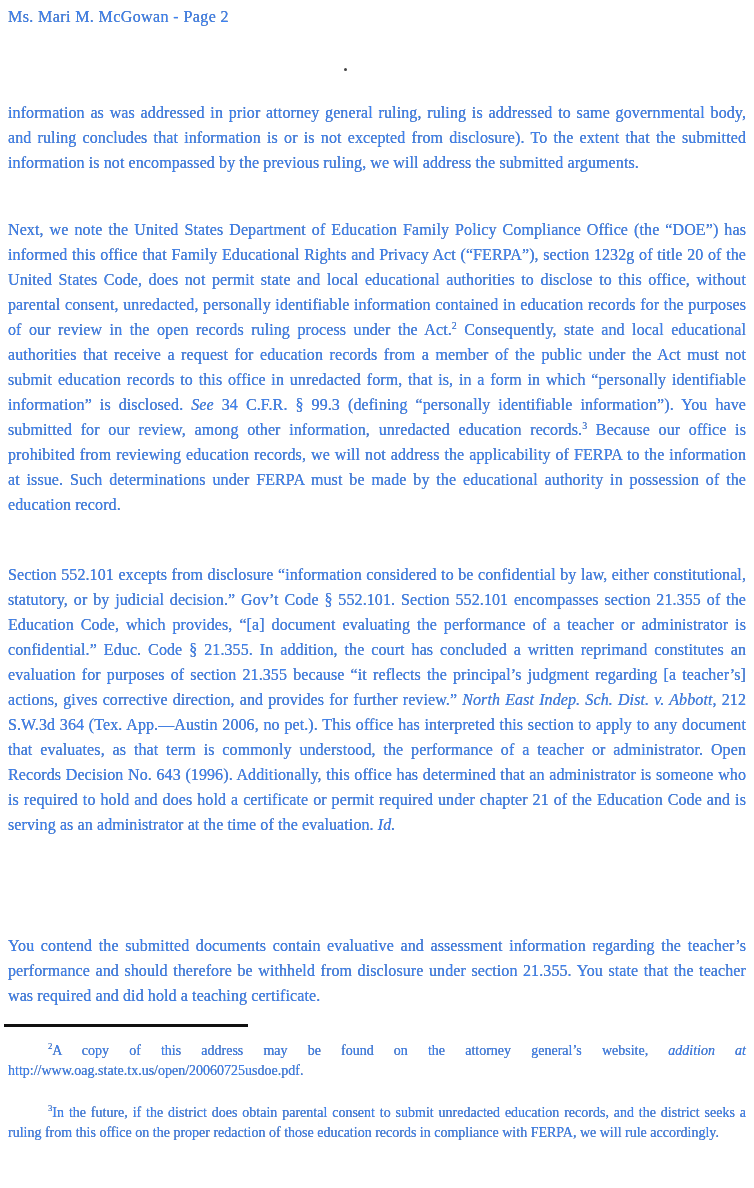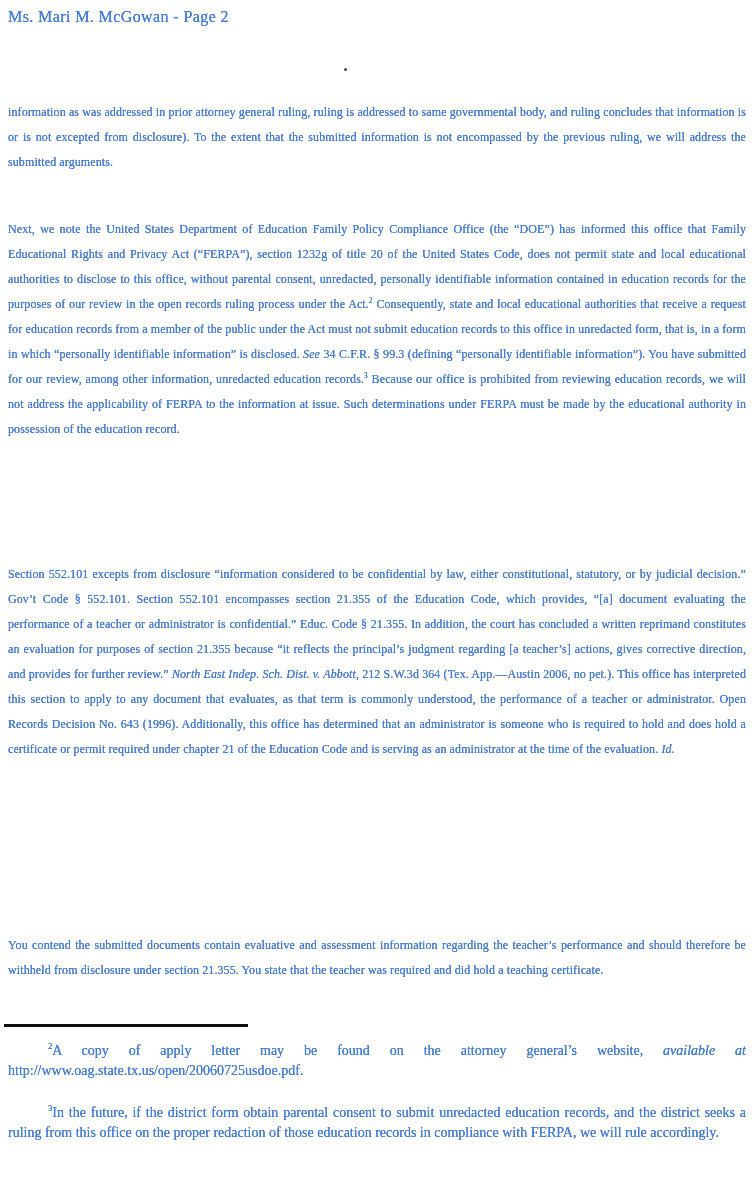--- a/index.html
+++ b/index.html
@@ -33,21 +33,21 @@
     height: 3px;
     background: #444;
     border-radius: 50%;
   }
   .para {
     position: absolute;
     left: 8px;
     width: 738px;
     margin: 0;
     text-align: justify;
-    font-size: 12px;
+    font-size: 16px;
     line-height: 25px;
     letter-spacing: 0.1px;
   }
   .p1 { top: 100px; }
   .p2 { top: 217px; }
   .p3 { top: 562px; }
   .p4 { top: 933px; }
   .italic { font-style: italic; }
   sup {
     font-size: 0.62em;
@@ -87,17 +87,17 @@
   <p class="para p1"><span>information as was addressed in prior attorney general ruling, ruling is addressed to same governmental body, and ruling concludes that information is or is not excepted from disclosure).  To the extent that the submitted information is not encompassed by the previous ruling, we will address the submitted arguments.</span></p>
 
   <p class="para p2"><span>Next, we note the United States Department of Education Family Policy Compliance Office (the “DOE”) has informed this office that Family Educational Rights and Privacy Act (“FERPA”), section 1232g of title 20 of the United States Code, does not permit state and local educational authorities to disclose to this office, without parental consent, unredacted, personally identifiable information contained in education records for the purposes of our review in the open records ruling process under the Act.</span><sup>2</sup><span>  Consequently, state and local educational authorities that receive a request for education records from a member of the public under the Act must not submit education records to this office in unredacted form, that is, in a form in which “personally identifiable information” is disclosed.  </span><span class="italic">See</span><span> 34 C.F.R. § 99.3 (defining “personally identifiable information”). You have submitted for our review, among other information, unredacted education records.</span><sup>3</sup><span>  Because our office is prohibited from reviewing education records, we will not address the applicability of FERPA to the information at issue.  Such determinations under FERPA must be made by the educational authority in possession of the education record.</span></p>
 
   <p class="para p3"><span>Section 552.101 excepts from disclosure “information considered to be confidential by law, either constitutional, statutory, or by judicial decision.”  Gov’t Code § 552.101. Section 552.101 encompasses section 21.355 of the Education Code, which provides, “[a] document evaluating the performance of a teacher or administrator is confidential.”  Educ. Code § 21.355.  In addition, the court has concluded a written reprimand constitutes an evaluation for purposes of section 21.355 because “it reflects the principal’s judgment regarding [a teacher’s] actions, gives corrective direction, and provides for further review.” </span><span class="italic">North East Indep. Sch. Dist. v. Abbott,</span><span> 212 S.W.3d 364 (Tex. App.—Austin 2006, no pet.). This office has interpreted this section to apply to any document that evaluates, as that term is commonly understood, the performance of a teacher or administrator.  Open Records Decision No. 643 (1996).  Additionally, this office has determined that an administrator is someone who is required to hold and does hold a certificate or permit required under chapter 21 of the Education Code and is serving as an administrator at the time of the evaluation.  </span><span class="italic">Id.</span></p>
 
   <p class="para p4"><span>You contend the submitted documents contain evaluative and assessment information regarding the teacher’s performance and should therefore be withheld from disclosure under section 21.355.  You state that the teacher was required and did hold a teaching certificate.</span></p>
 
   <div class="fn-separator"></div>
 
-  <p class="footnote fn2"><sup>2</sup><span>A copy of apply letter may be found on the attorney general’s website, </span><span class="italic">available at </span><span>http://www.oag.state.tx.us/open/20060725usdoe.pdf.</span></p>
+  <p class="footnote fn2"><sup>2</sup><span>A copy of this address may be found on the attorney general’s website, </span><span class="italic">addition at </span><span>http://www.oag.state.tx.us/open/20060725usdoe.pdf.</span></p>
 
-  <p class="footnote fn3"><sup>3</sup><span>In the future, if the district form obtain parental consent to submit unredacted education records, and the district seeks a ruling from this office on the proper redaction of those education records in compliance with FERPA, we will rule accordingly.</span></p>
+  <p class="footnote fn3"><sup>3</sup><span>In the future, if the district does obtain parental consent to submit unredacted education records, and the district seeks a ruling from this office on the proper redaction of those education records in compliance with FERPA, we will rule accordingly.</span></p>
 
 </div>
 
 </body></html>

